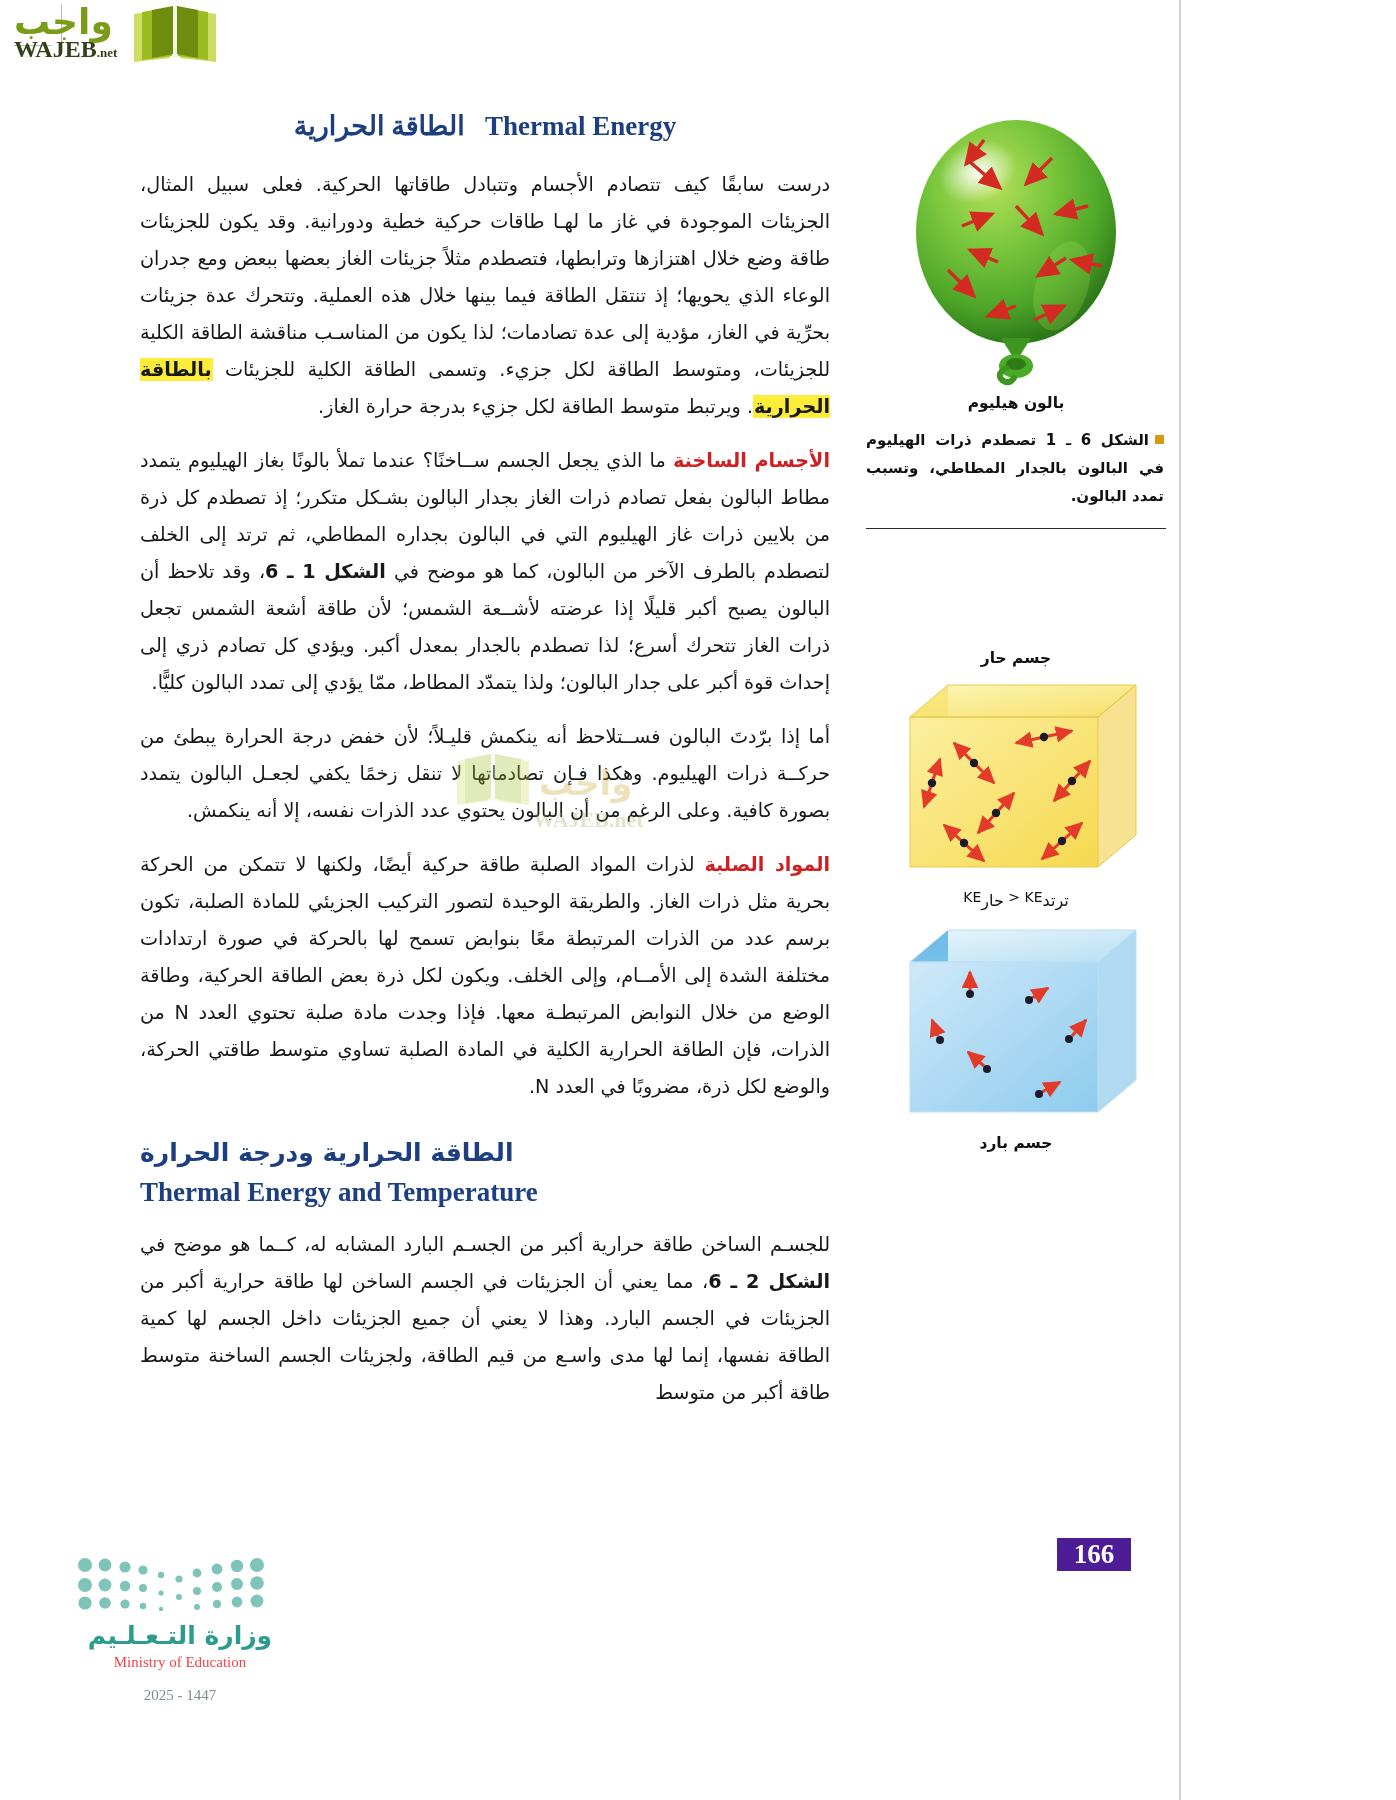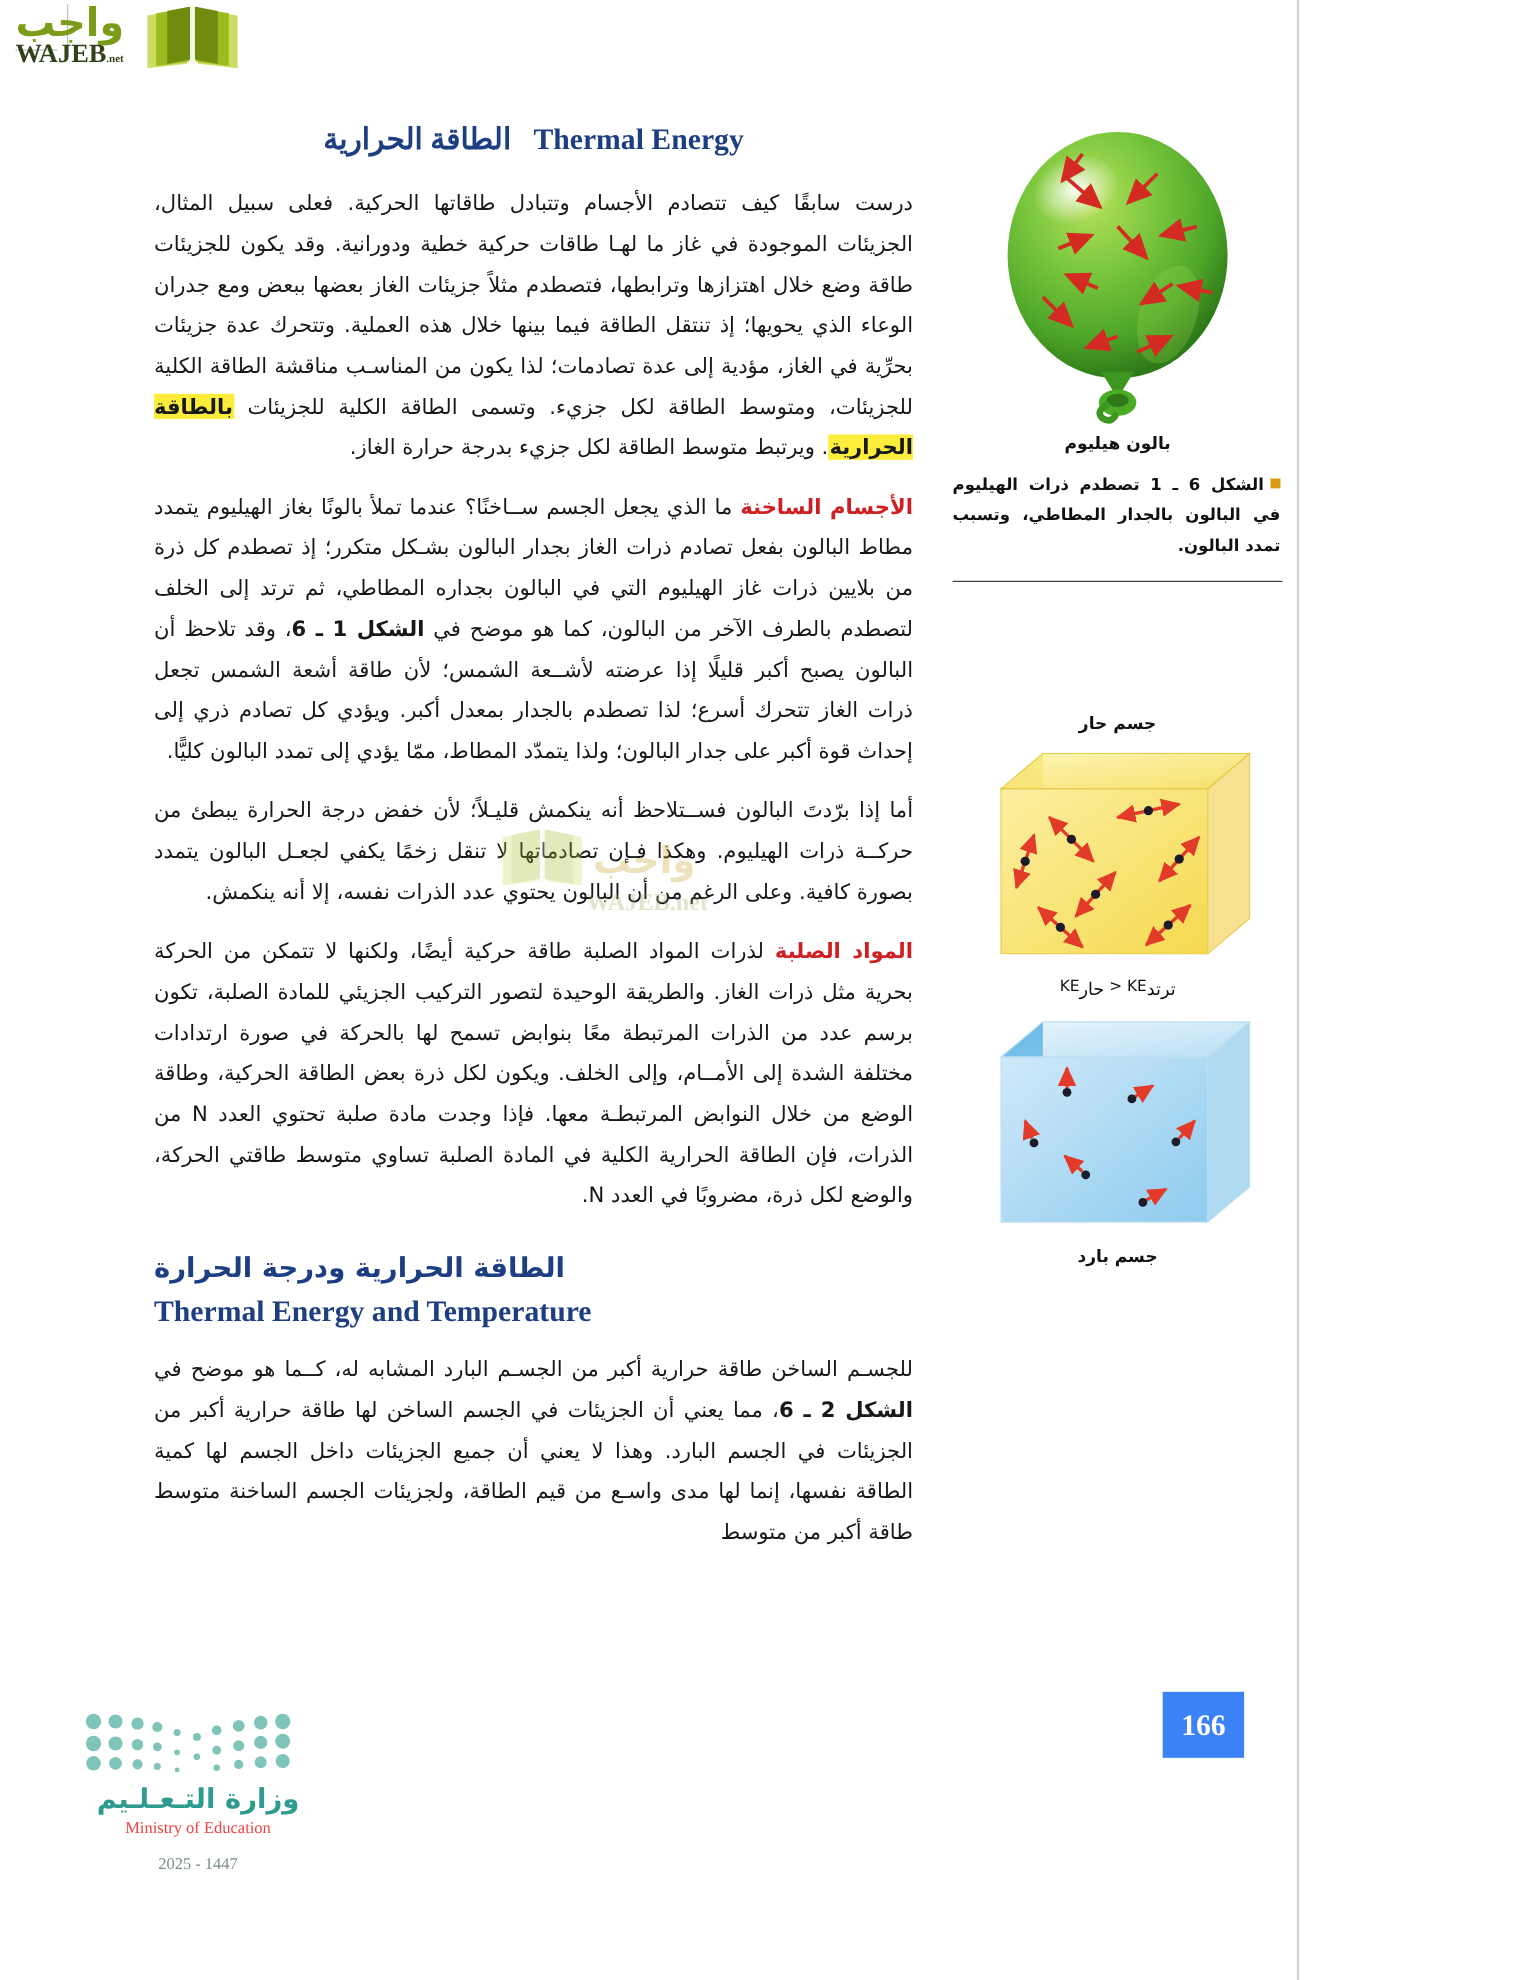--- a/index.html
+++ b/index.html
@@ -54,21 +54,21 @@
     top: 33px;
     left: 0px;
     font-family: "Liberation Serif", "DejaVu Serif", serif;
     font-size: 24px;
     font-weight: bold;
     color: #33411a;
     line-height: 24px;
     direction: ltr;
   }
   .wajeb-en .net {
-    font-size: 10px;
+    font-size: 13px;
   }
   .wajeb-book {
     position: absolute;
     top: 2px;
     left: 118px;
     width: 86px;
     height: 58px;
   }
   .wajeb-vline {
     position: absolute;
@@ -290,22 +290,22 @@
     direction: ltr;
     margin-top: 16px;
   }
 
   
   .page-badge {
     position: absolute;
     top: 1538px;
     left: 1057px;
     width: 74px;
-    height: 60px;
-    background: #3b82f6;
+    height: 33px;
+    background: #4c1d95;
     color: #ffffff;
     font-family: "Liberation Serif", "DejaVu Serif", serif;
     font-size: 27px;
     font-weight: bold;
     display: flex;
     align-items: center;
     justify-content: center;
     direction: ltr;
   }
 </style>

